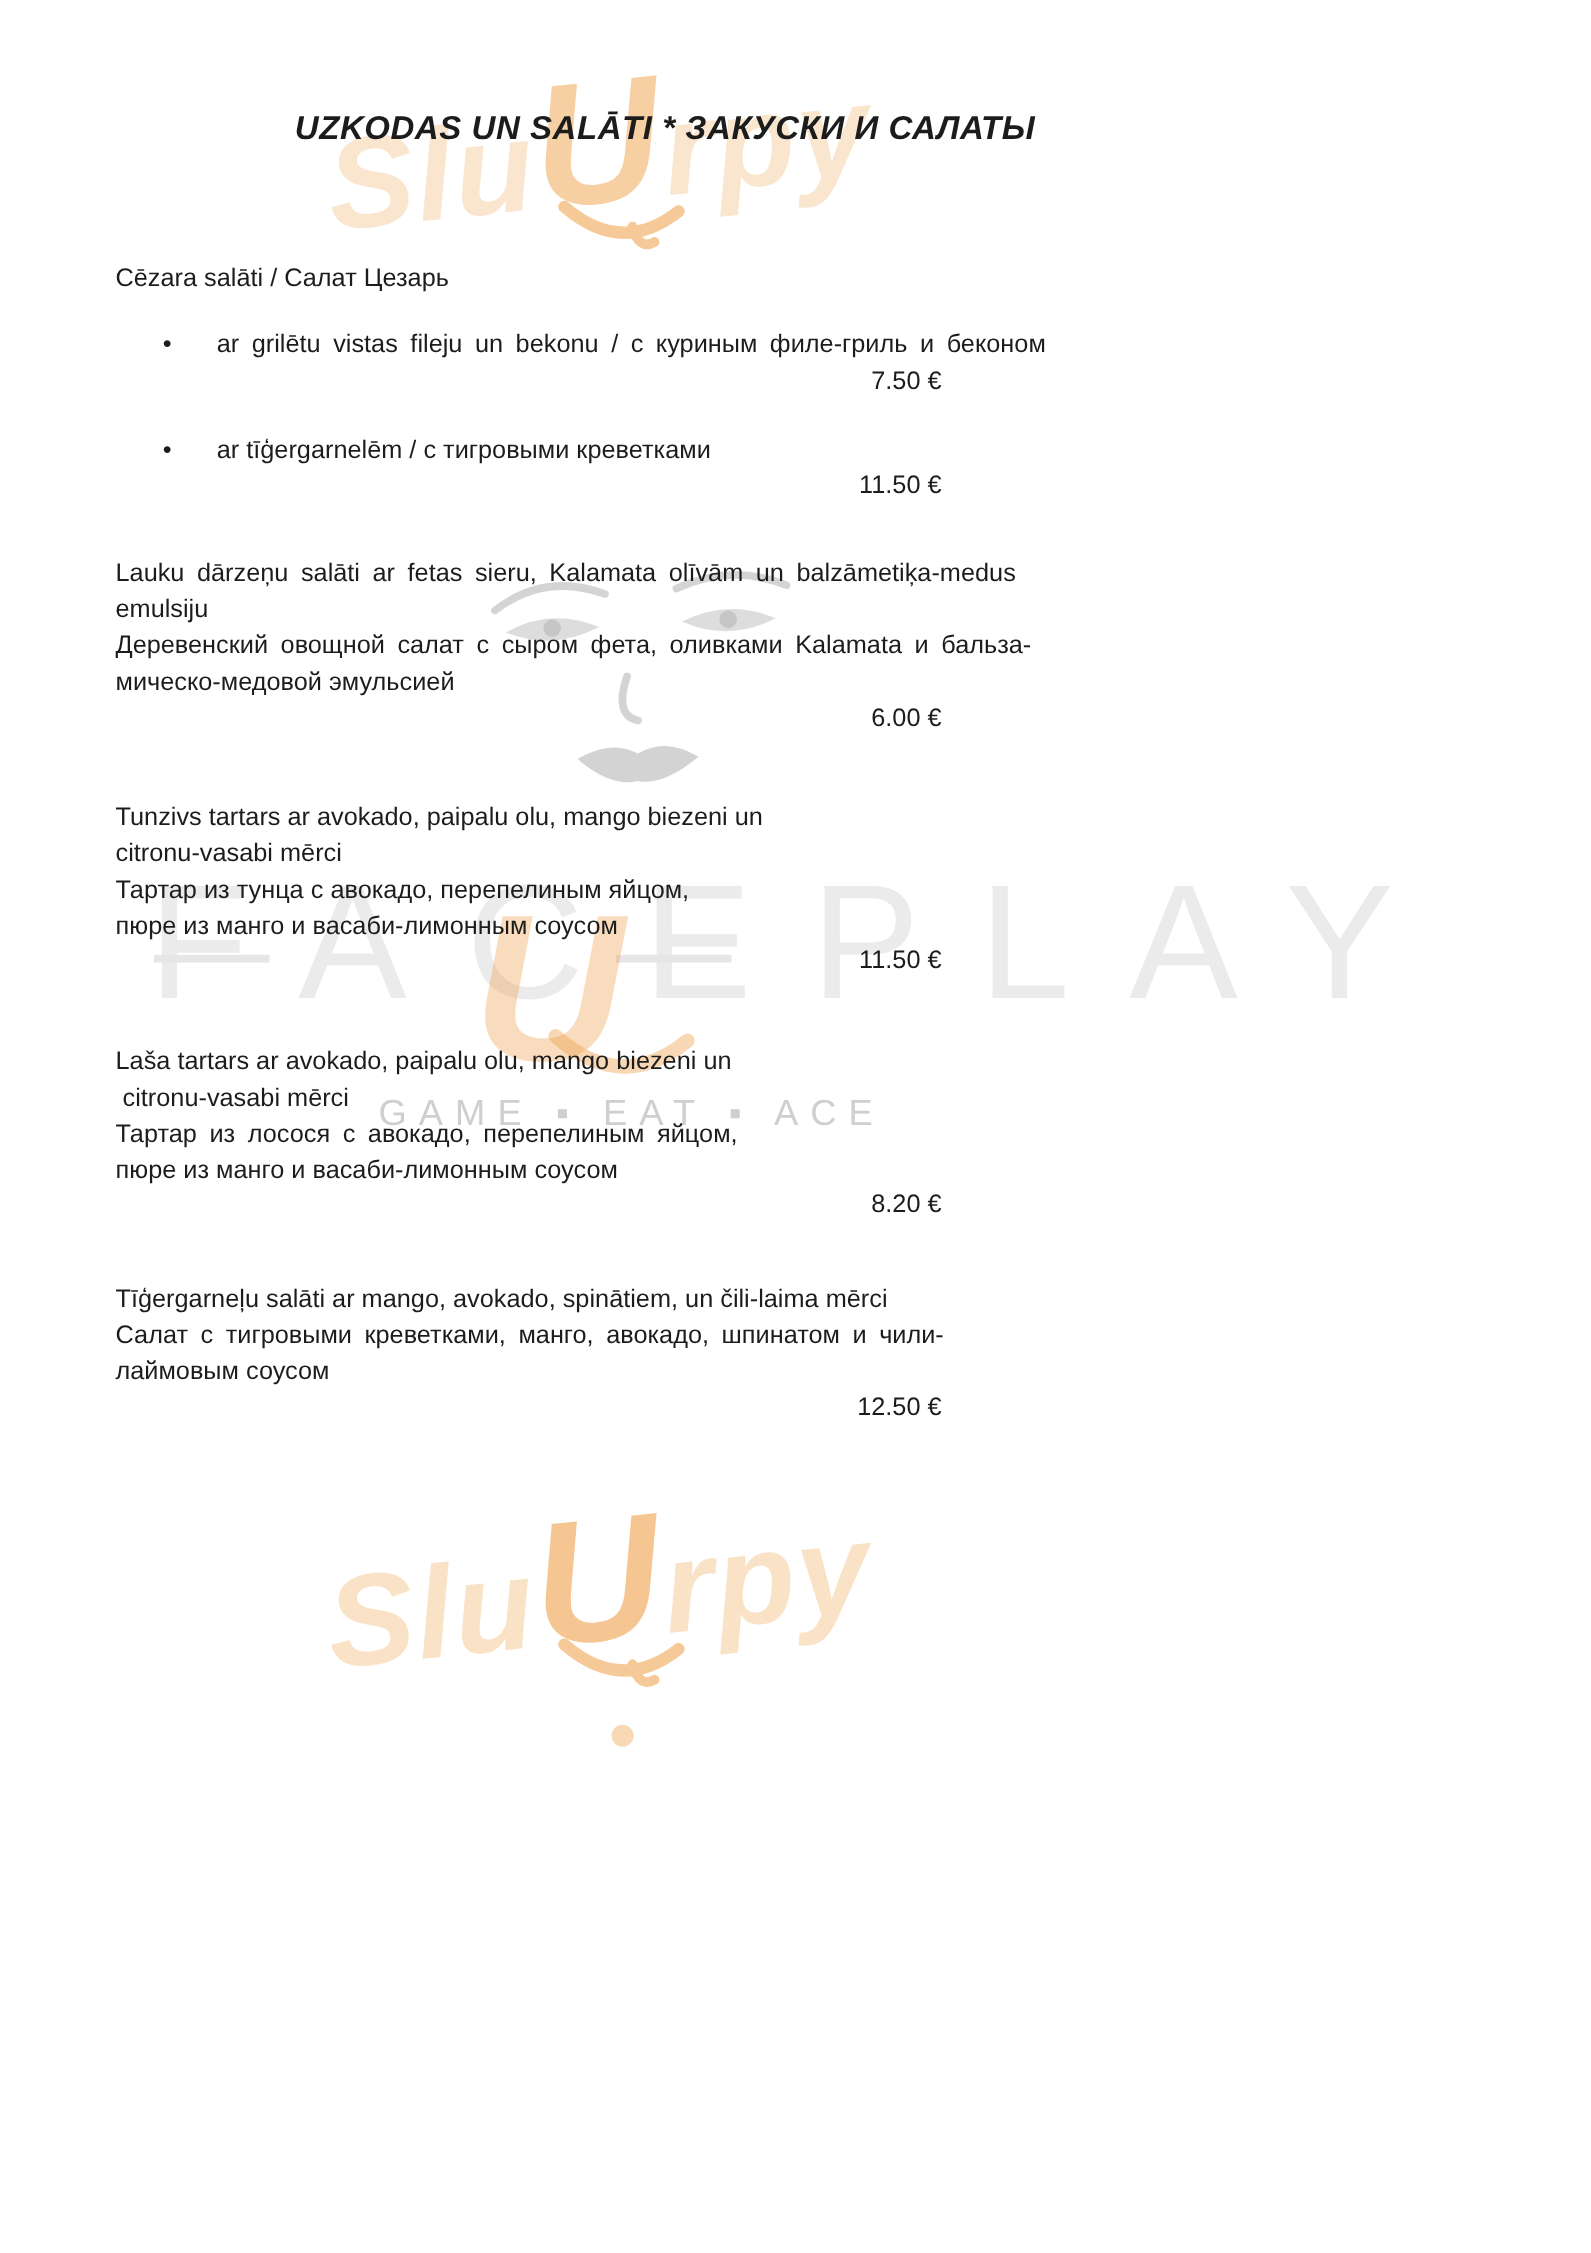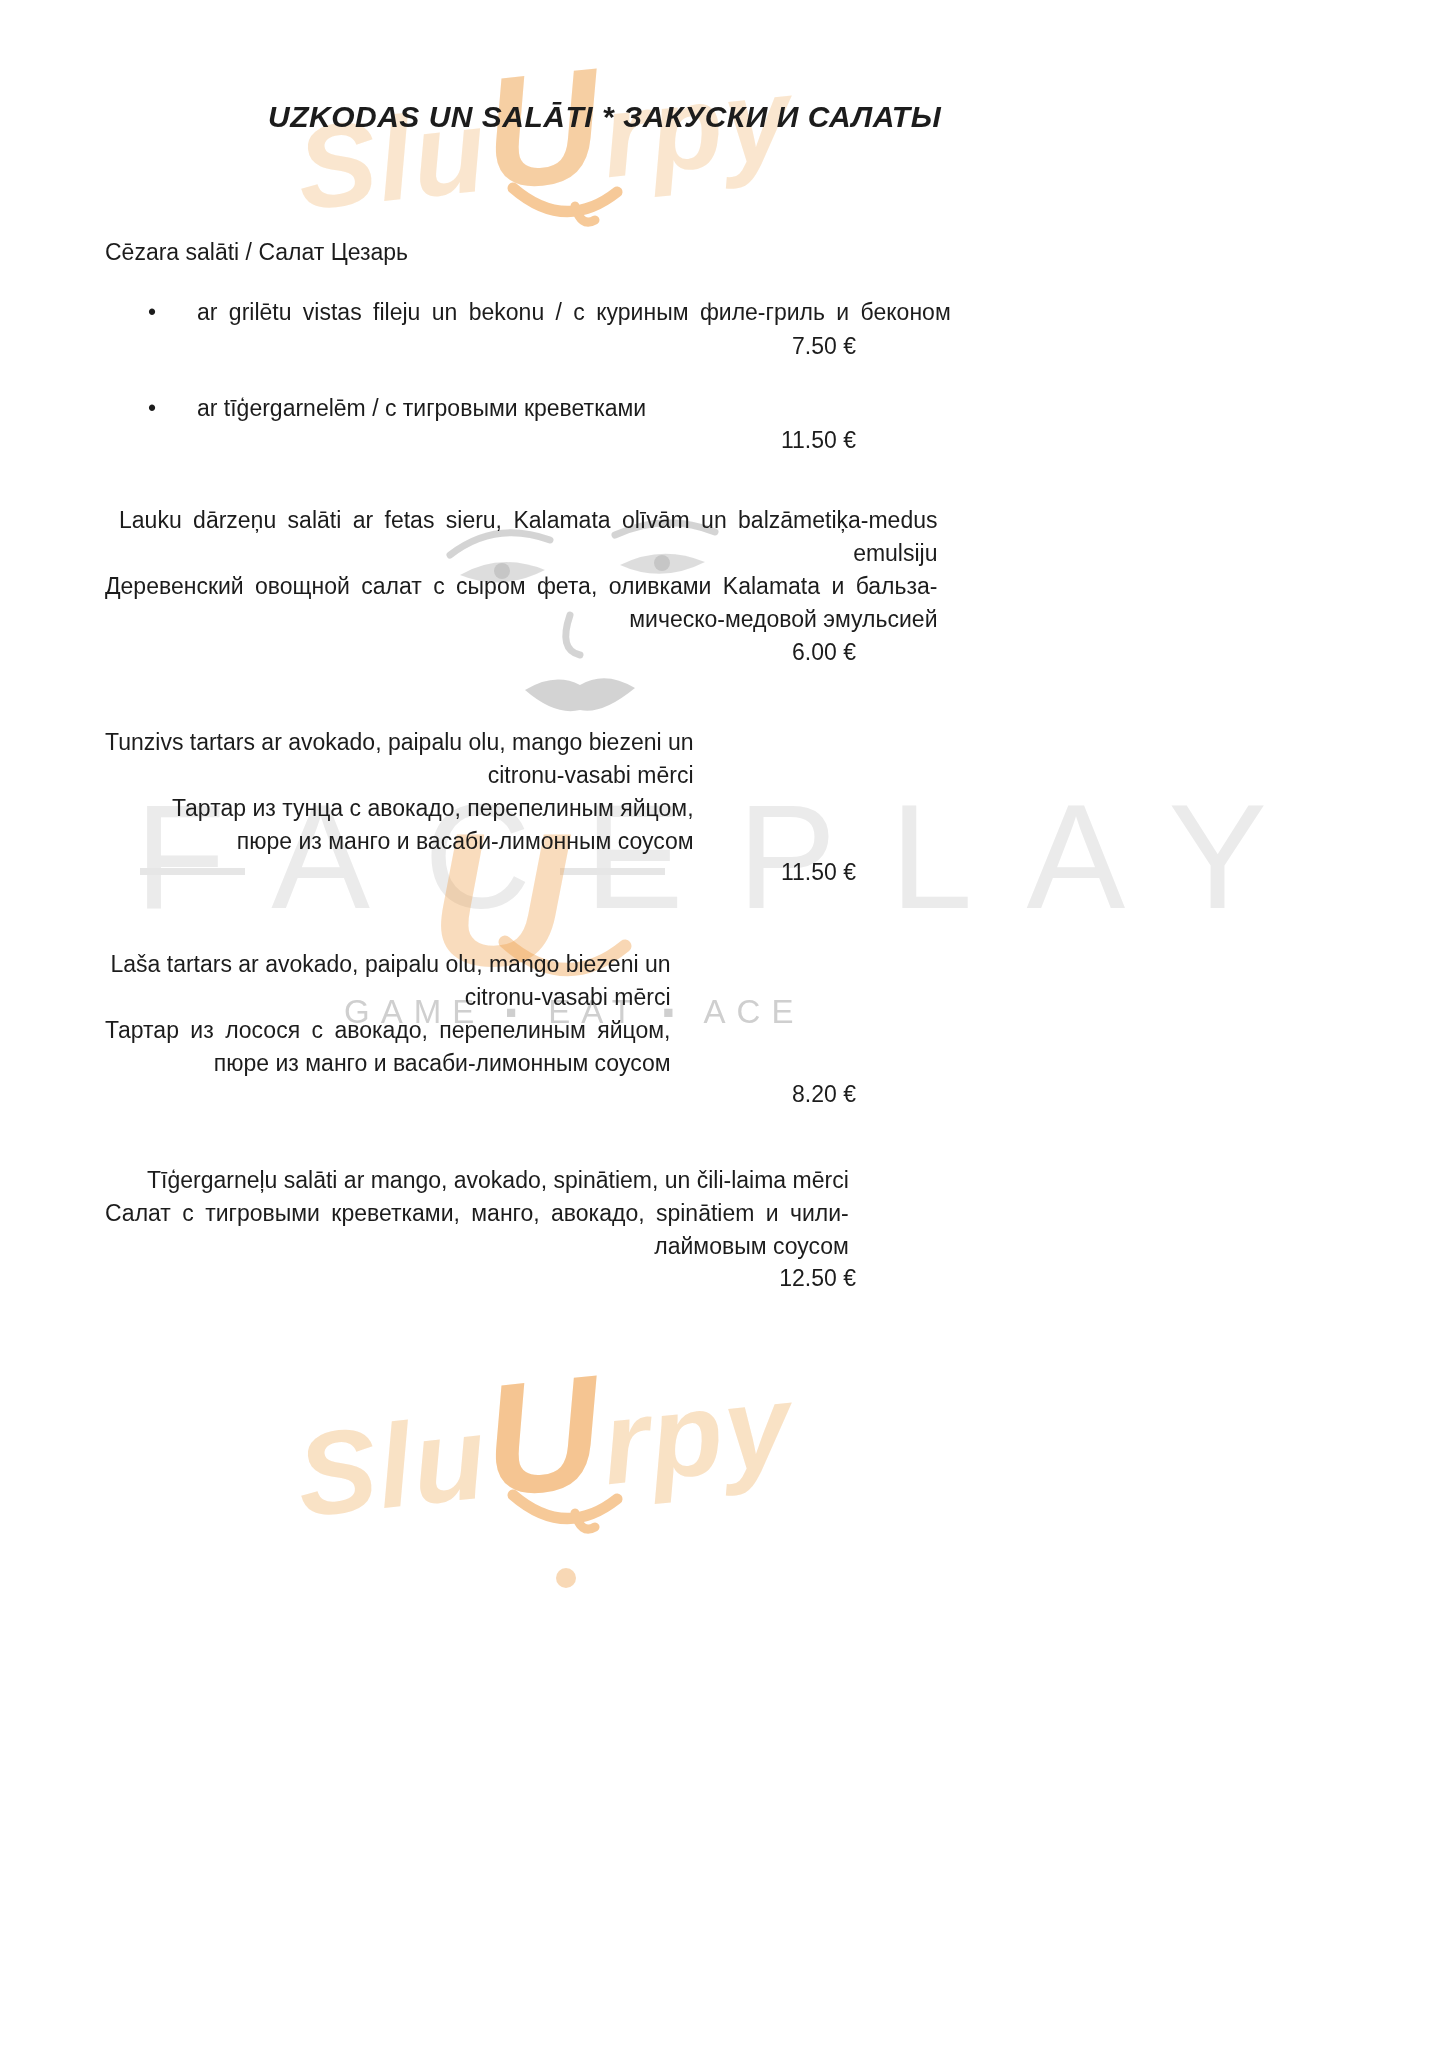--- a/index.html
+++ b/index.html
@@ -43,21 +43,21 @@
   .dot  { width:20px; height:20px; border-radius:50%; background:#f2b879; opacity:0.55; }
 
   
   .title {
     position:absolute; left:268px; top:100px;
     font-size:30px; font-weight:bold; font-style:italic;
     letter-spacing:0.5px; white-space:pre;
   }
   .line  { white-space:pre; font-size:23px; line-height:33px; }
   .wide  { word-spacing:5px; }
-  .block { position:absolute; left:105px;text-align:right; }
+  .block { position:absolute; left:105px; }
   .bullet-row { position:absolute; left:148px; display:flex;gap:19px; }
   .bullet-marker { width:30px; font-size:23px; line-height:33px; }
   .bullet-marker::before { content:"\2022"; }
   .price-row {
     position:absolute; left:105px; width:751px;
     text-align:right; font-size:23px; line-height:33px; white-space:pre;
   }
 </style>
 </head>
 <body>
@@ -145,19 +145,19 @@
     <div class="block" style="top:948px;">
       <div class="line">Laša tartars ar avokado, paipalu olu, mango biezeni un</div>
       <div class="line"> citronu-vasabi mērci</div>
       <div class="line wide">Тартар из лосося с авокадо, перепелиным яйцом,</div>
       <div class="line">пюре из манго и васаби-лимонным соусом</div>
     </div>
     <div class="price-row" style="top:1078px;">8.20 €</div>
 
     <div class="block" style="top:1164px;">
       <div class="line">Tīģergarneļu salāti ar mango, avokado, spinātiem, un čili-laima mērci</div>
-      <div class="line wide">Салат с тигровыми креветками, манго, авокадо, spinātiem и чили-</div>
+      <div class="line wide">Салат с тигровыми креветками, манго, авокадо, шпинатом и чили-</div>
       <div class="line">лаймовым соусом</div>
     </div>
     <div class="price-row" style="top:1262px;">12.50 €</div>
 
   </div>
 </div>
 
 </body></html>

